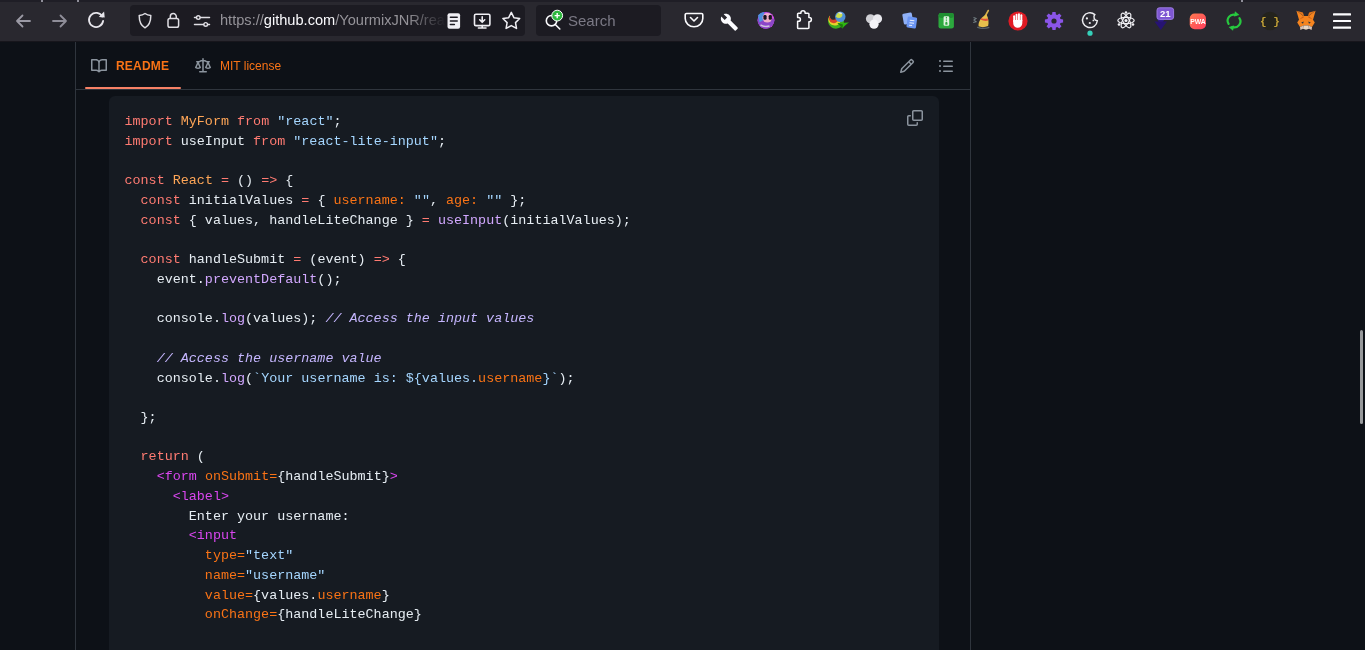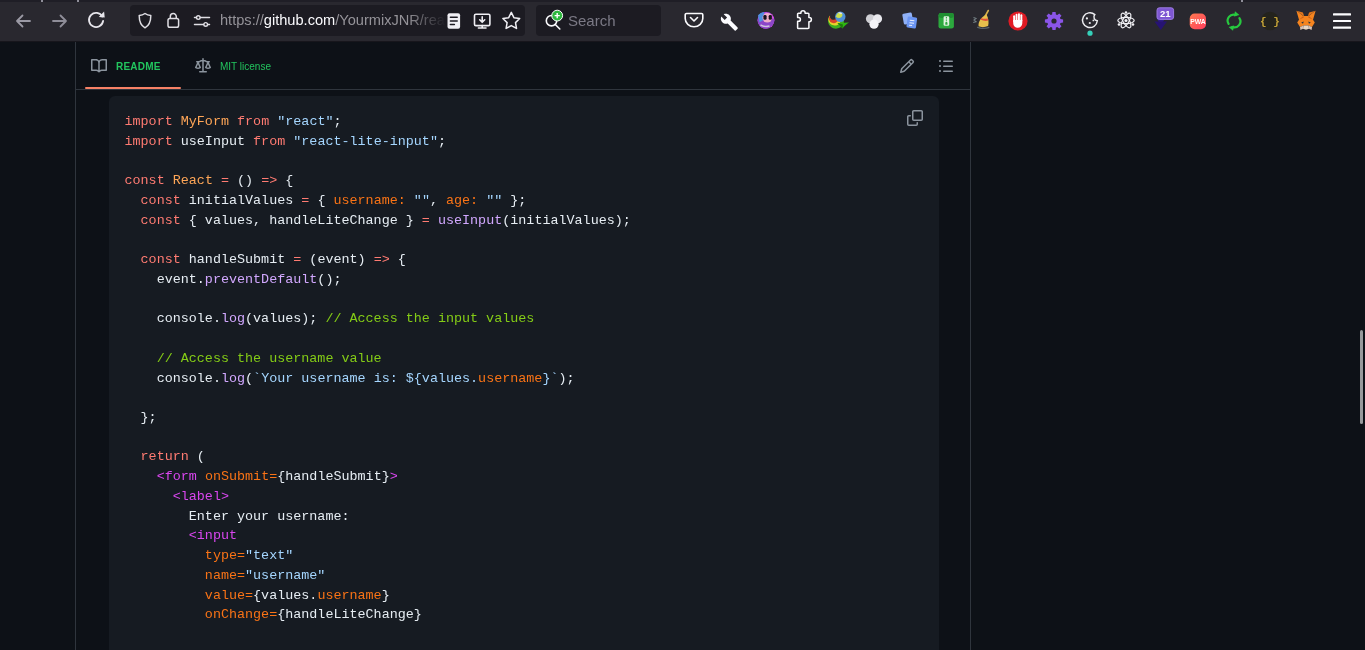--- a/index.html
+++ b/index.html
@@ -7,33 +7,33 @@
   #toolbar { position:absolute; left:0; top:0; width:1365px; height:42px; background:#29282f; }
   .field { position:absolute; top:5px; height:31px; background:#1c1b22; border-radius:4px; }
   #urlfield { left:130px; width:395px; }
   #searchfield { left:536px; width:125px; }
   .nav { position:absolute; top:5px; width:32px; height:32px; display:flex; align-items:center; justify-content:center; }
   .urltext { position:absolute; left:220px; top:0; height:41px; line-height:41px; font-size:14.6px; color:#fbfbfe; white-space:nowrap; width:228px; overflow:hidden; -webkit-mask-image:linear-gradient(90deg,#000 82%,transparent 99%); }
   .gray { color:#959399; }
   #page { position:absolute; left:0; top:42px; width:1365px; height:608px; background:#0d1117; }
   #card { position:absolute; left:75px; top:0; width:896px; height:608px; border-left:1px solid #2f353d; border-right:1px solid #2f353d; }
   #tabbar { position:absolute; left:0; top:0; width:894px; height:48px; border-bottom:1px solid #2f353d; }
-  .tabtxt { position:absolute; top:0; height:48px; display:flex; align-items:center; gap:9px; color:#22c55e; font-size:10px; }
+  .tabtxt { position:absolute; top:0; height:48px; display:flex; align-items:center; gap:9px; color:#f97316; font-size:12px; }
   #readmetab { left:15px; font-weight:600; letter-spacing:.2px; }
   #mittab { left:119px; font-weight:400; }
   #underline { position:absolute; left:9px; top:45px; width:96px; height:2px; background:#f78166; border-radius:2px; }
   #codeblock { position:absolute; left:32.5px; top:54px; width:830px; height:554px; background:#161b22; border-radius:6px 6px 0 0; padding:16px; }
   #copybtn { position:absolute; right:8px; top:6px; width:32px; height:32px; display:flex; align-items:center; justify-content:center; }
   pre { font-family:"Liberation Mono", monospace; font-size:13.4px; line-height:19.73px; color:#e6edf3; }
   .k { color:#ff7b72; } 
   .v { color:#ffa657; } 
   .e { color:#d2a8ff; } 
   .c { color:#f97316; } 
   .s { color:#a5d6ff; } 
-  .m { color:#84cc16; } 
+  .m { color:#c4b5fd;font-style:italic; } 
   .t { color:#d946ef; } 
   #scrollthumb { position:absolute; right:2px; top:288px; width:3px; height:94px; background:#97999b; border-radius:2px; }
 </style>
 </head>
 <body>
 <div id="toolbar">
   <div style="position:absolute;left:0;top:0;width:1365px;height:2px;background:#1f1e26;"></div>
   <div style="position:absolute;left:41px;top:0;width:2px;height:2px;background:#8f8e99;"></div>
   <div style="position:absolute;left:77px;top:0;width:2px;height:2px;background:#8f8e99;"></div>
   <div style="position:absolute;left:1241px;top:0;width:2px;height:2px;background:#8f8e99;"></div>

